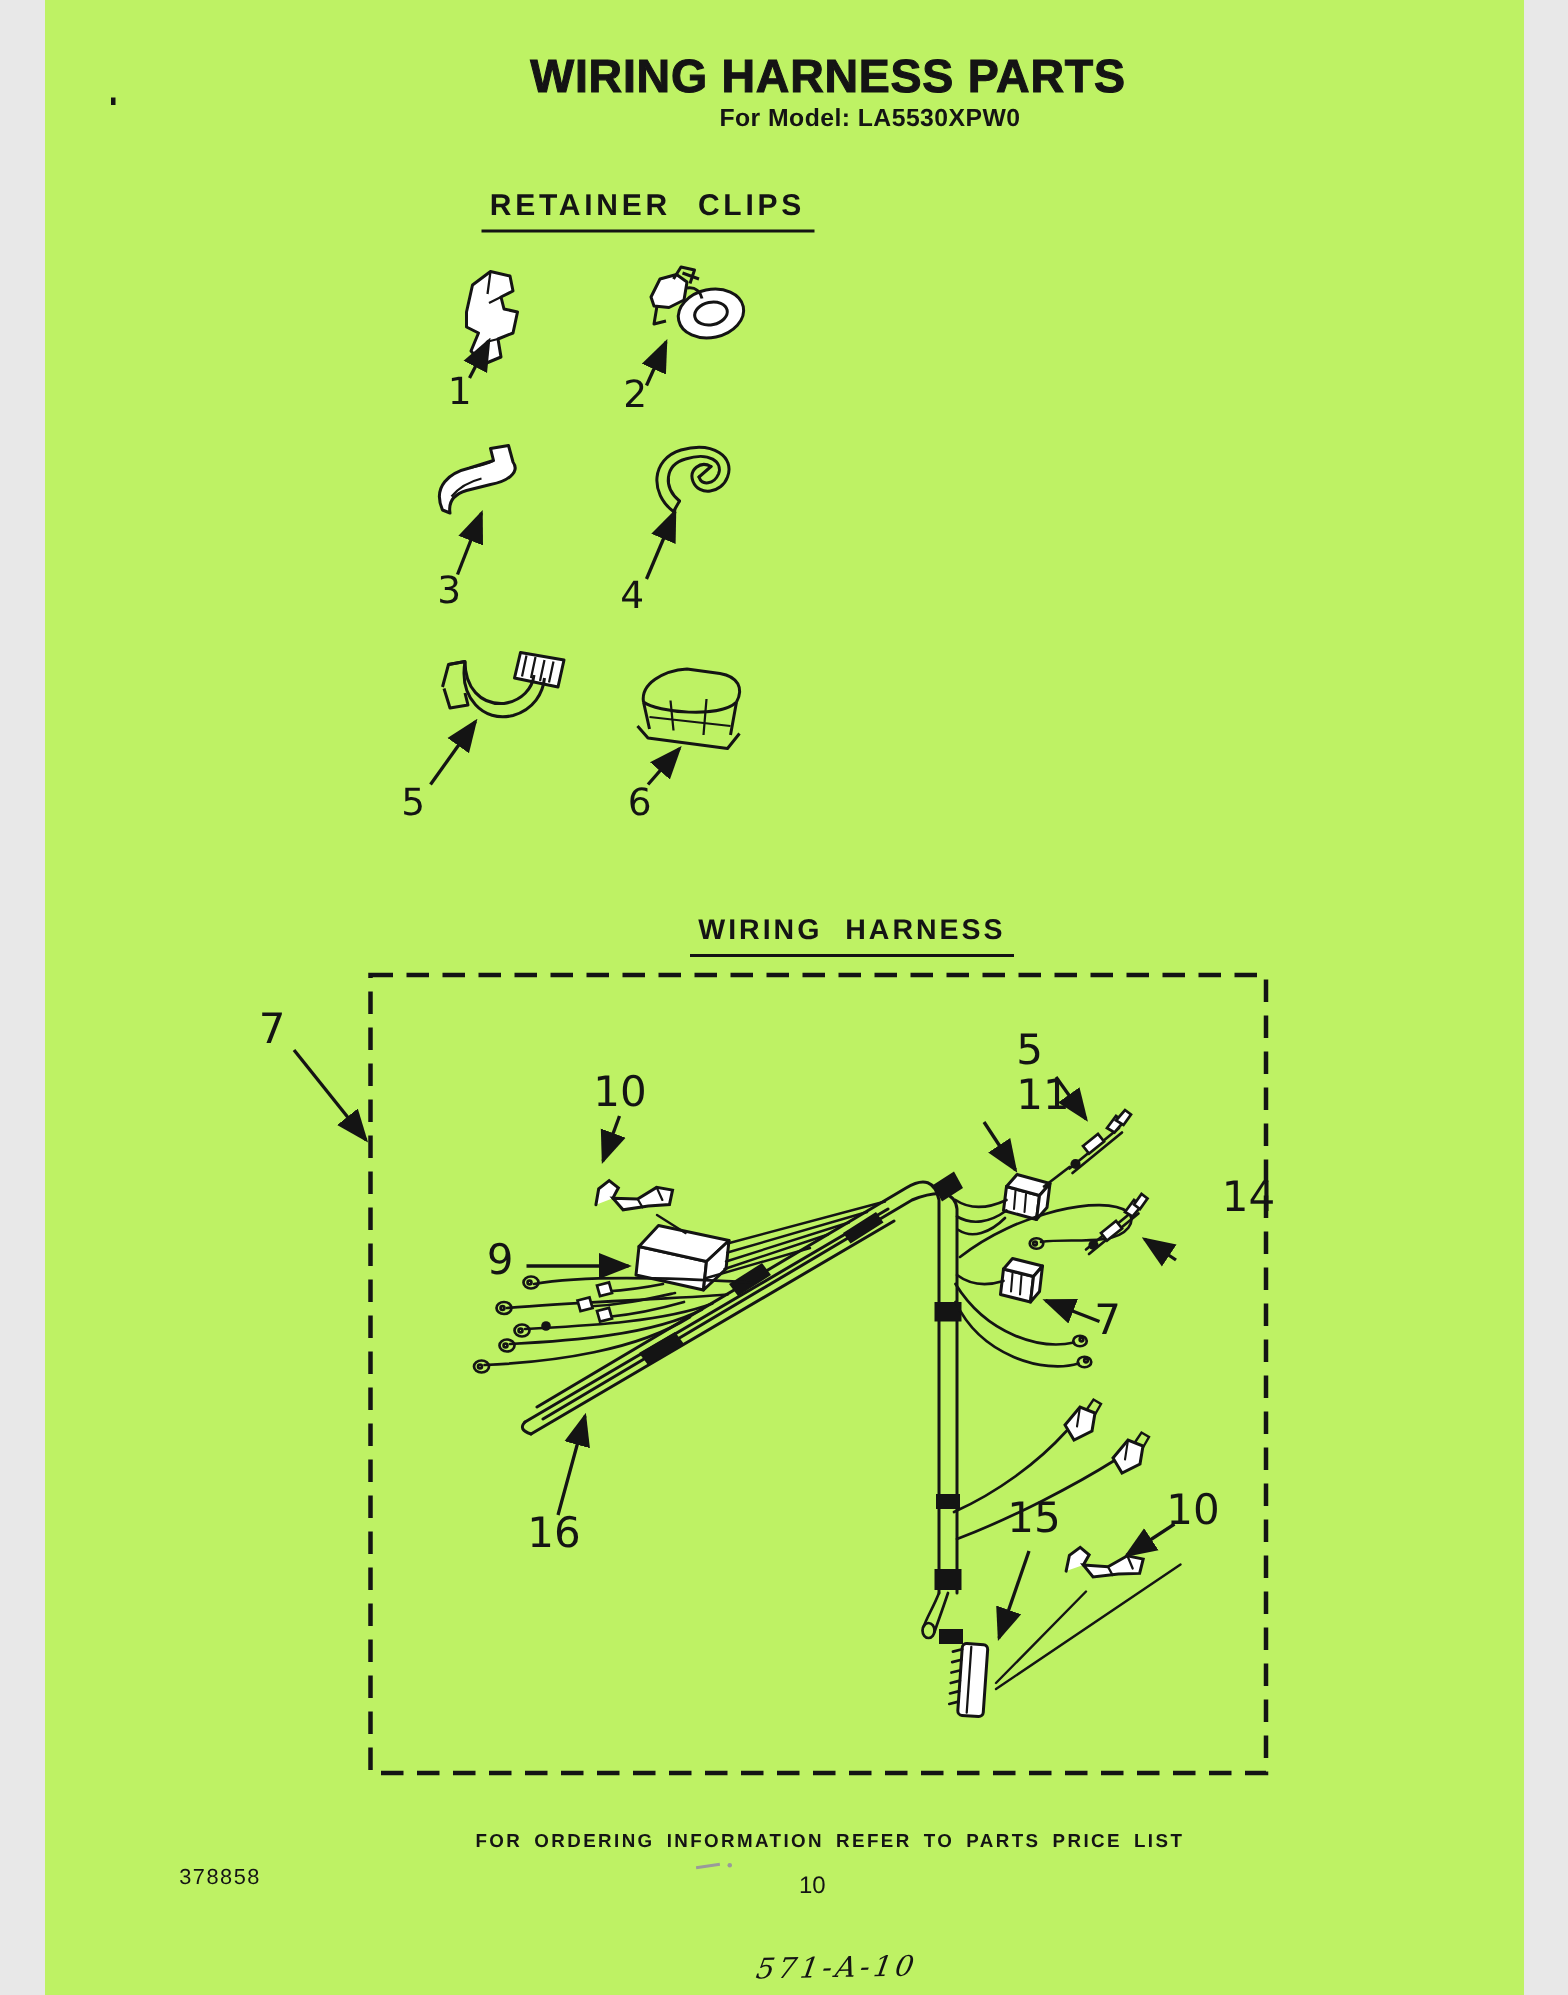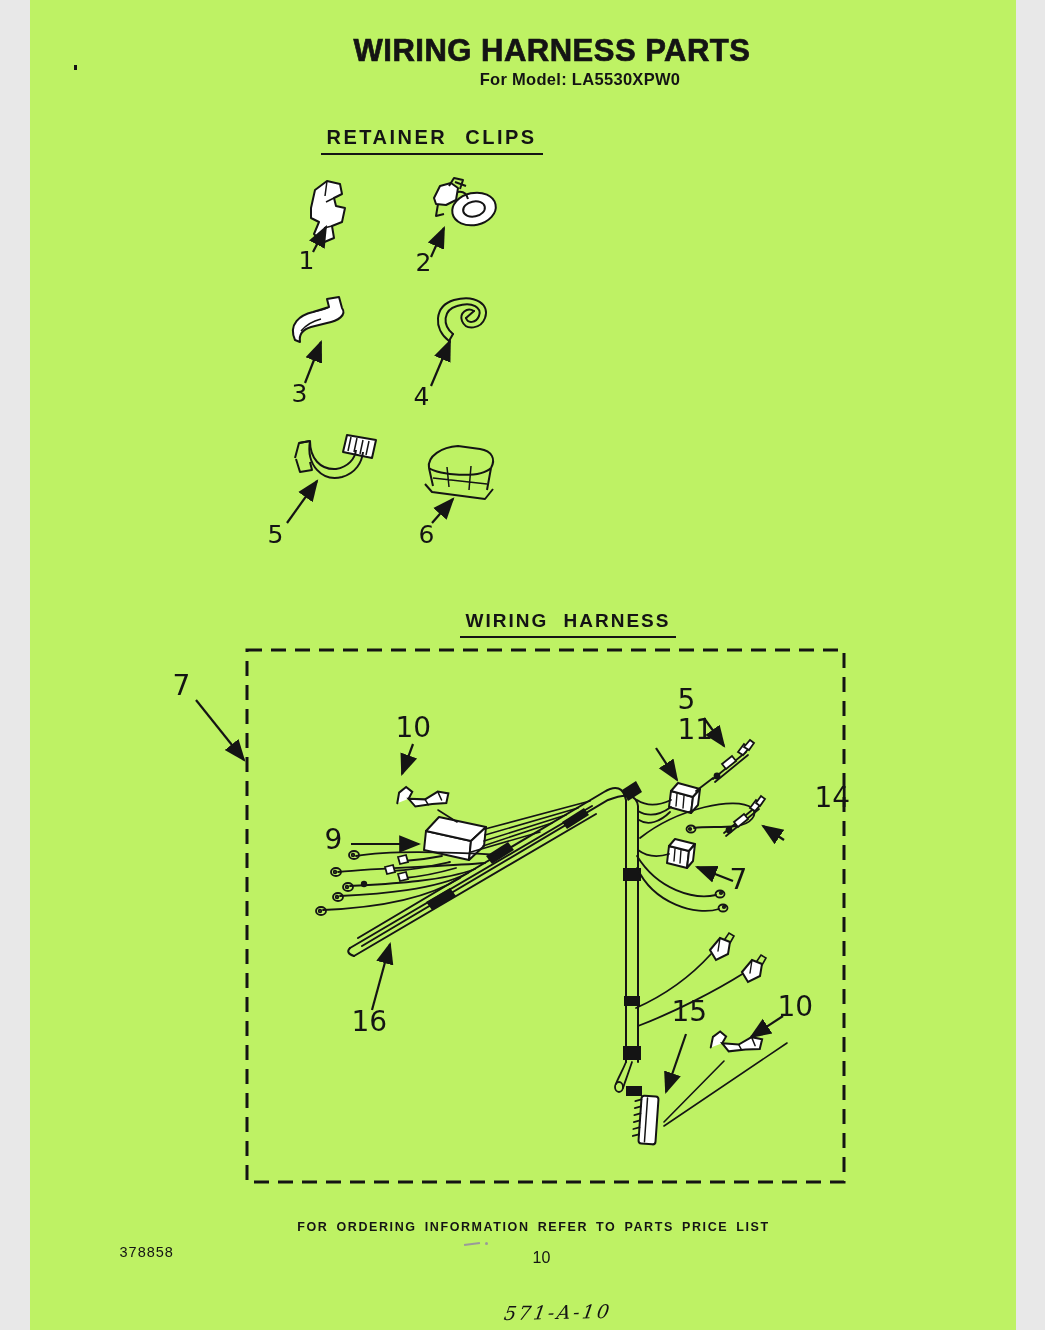--- a/index.html
+++ b/index.html
@@ -26,21 +26,21 @@
   .harness-head{left:430px;top:610px;font-size:19px;letter-spacing:2px;word-spacing:8px;}
   .callout{
     position:absolute;font-family:"DejaVu Sans",sans-serif;
     font-size:28px;font-weight:400;color:#141414;line-height:1;
   }
   .clipnum{font-size:25px;}
   .stray-dot{left:44px;top:65px;width:3px;height:5px;background:#141414;}
   .smudge-dash{left:434px;top:1243px;width:16px;height:2px;background:#9a9a9a;transform:rotate(-8deg);}
   .smudge-dot{left:455px;top:1242px;width:3px;height:3px;background:#9a9a9a;border-radius:50%;}
   .footer-note{
-    left:248px;top:1220px;width:512px;text-align:center;
+    left:248px;top:1220px;width:512px;text-align:right;
     font-size:12.5px;font-weight:bold;letter-spacing:1.6px;word-spacing:3px;
   }
   .doc-number{left:90px;top:1244px;font-size:14.5px;letter-spacing:1px;}
   .page-number{left:492px;top:1249px;width:40px;text-align:center;font-size:16px;}
   .plate-code{
     left:443px;top:1301px;width:170px;text-align:center;
     font-family:"DejaVu Serif",serif;font-style:italic;
     font-size:19px;letter-spacing:2.5px;transform:skewX(-10deg) rotate(-1deg);
   }
   svg{position:absolute;left:0;top:0;}

